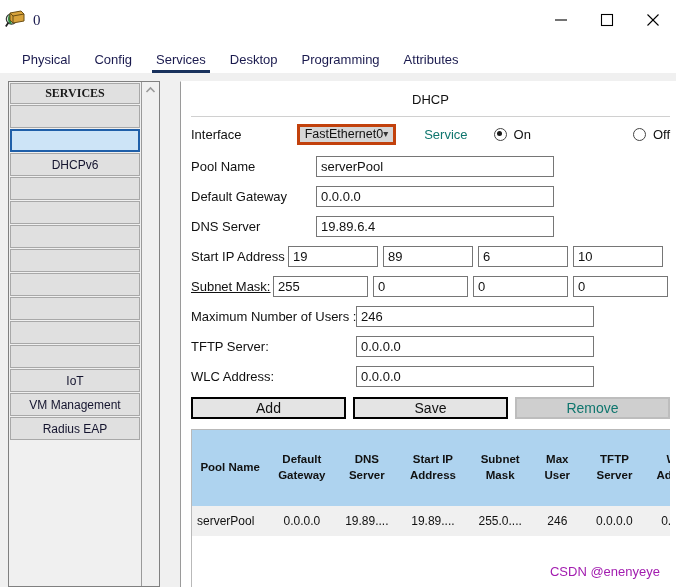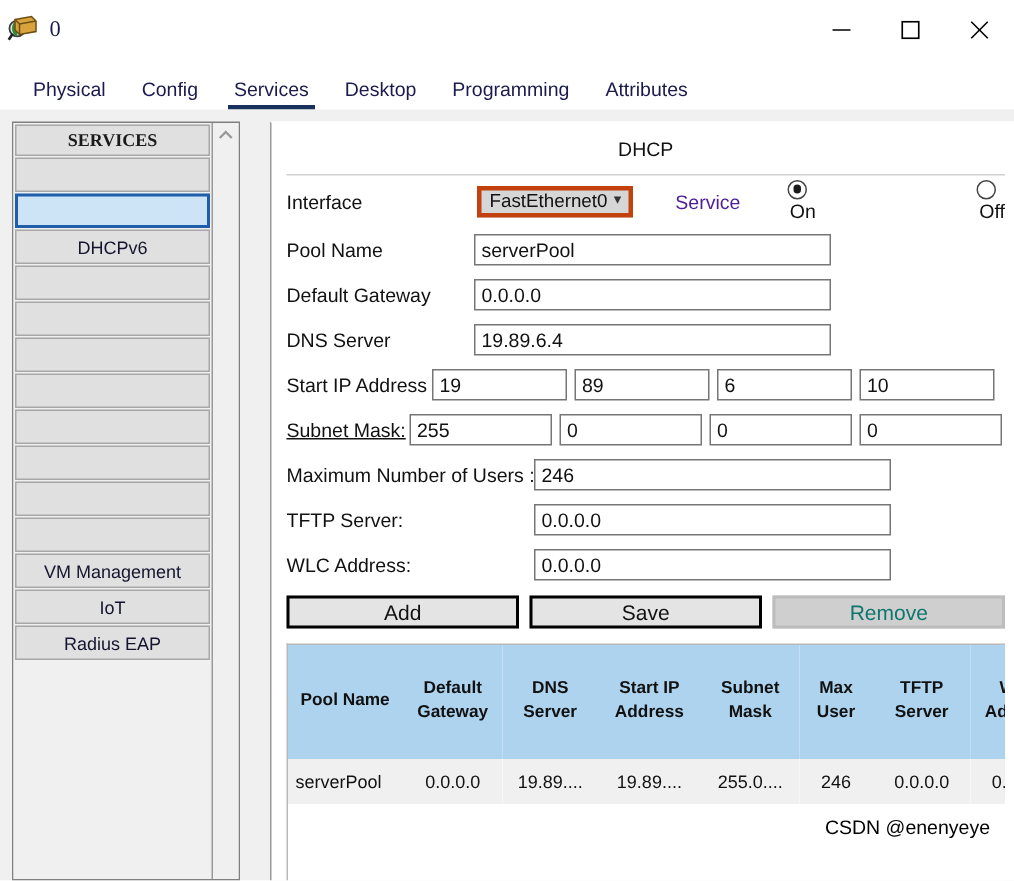--- a/index.html
+++ b/index.html
@@ -169,22 +169,22 @@
     display: flex; align-items: center;
     font-size: 12.5px; color: #111;
     padding-left: 5px;
     position: relative;
     justify-content: space-between;
   }
   .combo .chev {
     padding-right: 5px; font-size: 10px; color: #333;
     line-height: 1;
   }
-  .svc-lbl { margin-left: 10px; font-size: 13px; color: #4c1d95; }
-  .radio-grp { display: flex; align-items: center; margin-left: 8px; flex-direction: column; }
+  .svc-lbl { margin-left: 10px; font-size: 13px; color: #0f766e; }
+  .radio-grp { display: flex; align-items: center; margin-left: 8px; }
   .radio {
     width: 13px; height: 13px; border-radius: 50%;
     border: 1.6px solid #444; box-sizing: border-box;
     position: relative; background: #fff;
   }
   .radio.on::after {
     content: ""; position: absolute;
     left: 2.3px; top: 2.3px; width: 5.5px; height: 5.5px;
     border-radius: 50%; background: #1a1a1a;
   }
@@ -257,23 +257,23 @@
     height: 30px;
     text-align: center;
     padding: 0 2px;
     white-space: nowrap;
     overflow: hidden;
   }
   table.grid td.first { text-align: left; padding-left: 5px; }
 
   .watermark {
     position: absolute;
-    right: 16px; bottom: 28px;
+    right: 16px; bottom: 8px;
     font-size: 13px;
-    color: #000000;
+    color: #a21caf;
     white-space: nowrap;
     pointer-events: none;
   }
 </style>
 </head>
 <body>
 
 <div id="app">
 
   <div class="titlebar">
@@ -327,22 +327,22 @@
         <div class="svc-item selected"></div>
         <div class="svc-item">DHCPv6</div>
         <div class="svc-item"></div>
         <div class="svc-item"></div>
         <div class="svc-item"></div>
         <div class="svc-item"></div>
         <div class="svc-item"></div>
         <div class="svc-item"></div>
         <div class="svc-item"></div>
         <div class="svc-item"></div>
+        <div class="svc-item">IoT</div>
         <div class="svc-item">VM Management</div>
-        <div class="svc-item">IoT</div>
         <div class="svc-item">Radius EAP</div>
       </div>
       <div class="svc-scrollbar">
         <div class="svc-scroll-up">
           <svg width="11" height="9" viewBox="0 0 11 9">
               <path d="M1.5 6 L5.5 2 L9.5 6" fill="none" stroke="#9a9a9a" stroke-width="1.6"></path>
             </svg>
         </div>
       </div>
     </div>

